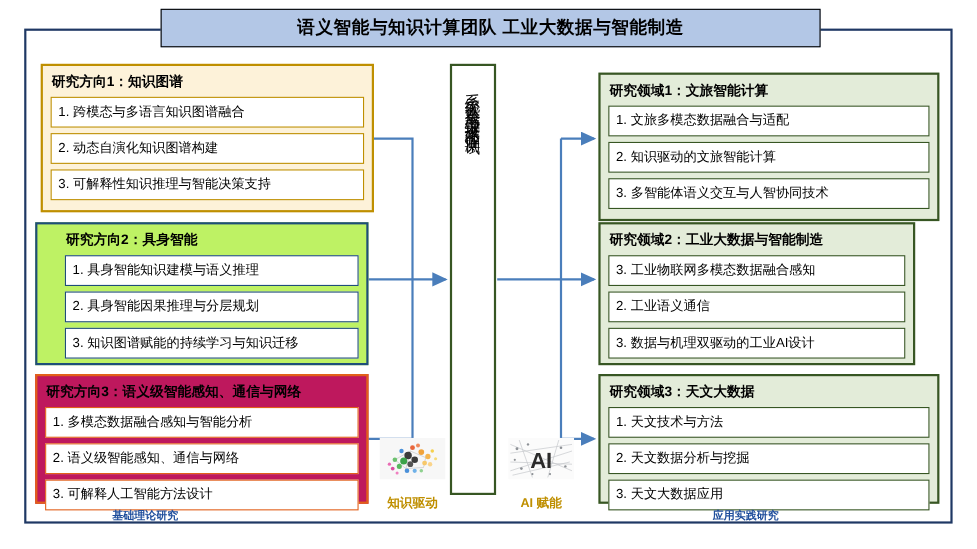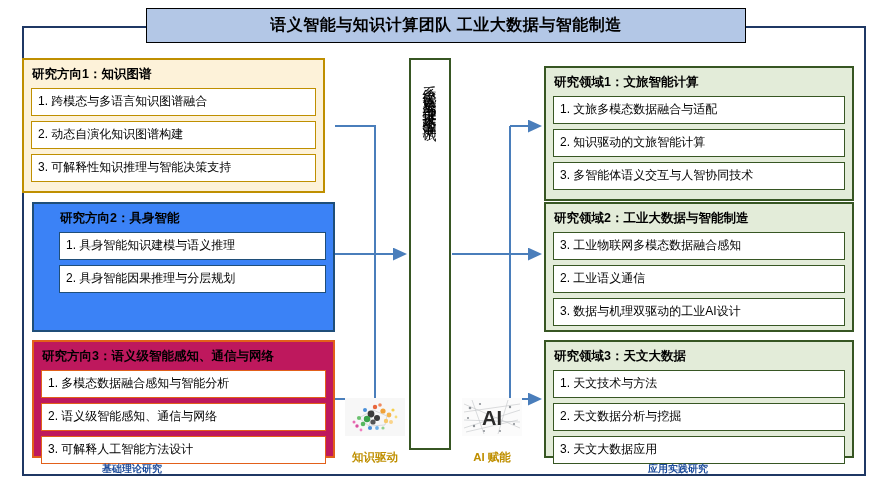--- a/index.html
+++ b/index.html
@@ -53,35 +53,35 @@
     font-size: 12px; color: #000000;
     padding: 4px 6px 5px 6px;
     margin-bottom: 5px;
     white-space: nowrap;
   }
   .item:last-child { margin-bottom: 0; }
 
   
   .g-gold   { background:#fdf2d9; border-color:#bf8f00; }
   .g-gold   .item { border-color:#bf8f00; }
-  .g-blue   { background:#3b82f6; border-color:#1f4e79;padding-left:25px; }
+  .g-blue   { background:#bef264; border-color:#1f4e79;padding-left:25px; }
   .g-blue   .item { border-color:#1f4e79; }
   .g-orange { background:#be185d; border-color:#e2601a; }
   .g-orange .item { border-color:#e2601a; }
   .g-green  { background:#e3ecd9; border-color:#375623; }
   .g-green  .item { border-color:#375623; }
 
   
-  #grp-d1 { left: 22px;  top: 58px;  width: 303px; height: 135px; }
+  #grp-d1 { left: 37px;  top: 58px;  width: 303px; height: 135px; }
   #grp-d2 { left: 32px;  top: 202px; width: 303px; height: 130px; }
   #grp-d3 { left: 32px;  top: 340px; width: 303px; height: 118px; }
 
   
   #grp-f1 { left: 544px; top: 66px;  width: 310px; height: 135px; }
-  #grp-f2 { left: 544px; top: 202px; width: 310px; height: 130px; }
+  #grp-f2 { left: 544px; top: 202px; width: 288px; height: 130px; }
   #grp-f3 { left: 544px; top: 340px; width: 310px; height: 118px; }
 
   
   .center-box {
     position: absolute;
     left: 409px; top: 58px;
     width: 42px; height: 392px;
     background: #ffffff;
     border: 2px solid #375623;
     z-index: 9;
@@ -161,20 +161,21 @@
     <div class="group-title">研究方向1：知识图谱</div>
     <div class="item">1. 跨模态与多语言知识图谱融合</div>
     <div class="item">2. 动态自演化知识图谱构建</div>
     <div class="item">3. 可解释性知识推理与智能决策支持</div>
   </div>
 
   <div class="group g-blue" id="grp-d2">
     <div class="group-title">研究方向2：具身智能</div>
     <div class="item">1. 具身智能知识建模与语义推理</div>
     <div class="item">2. 具身智能因果推理与分层规划</div>
+    <div class="item">3. 知识图谱赋能的持续学习与知识迁移</div>
   </div>
 
   <div class="group g-orange" id="grp-d3">
     <div class="group-title">研究方向3：语义级智能感知、通信与网络</div>
     <div class="item">1. 多模态数据融合感知与智能分析</div>
     <div class="item">2. 语义级智能感知、通信与网络</div>
     <div class="item">3. 可解释人工智能方法设计</div>
   </div>
 
   <div class="center-box">

